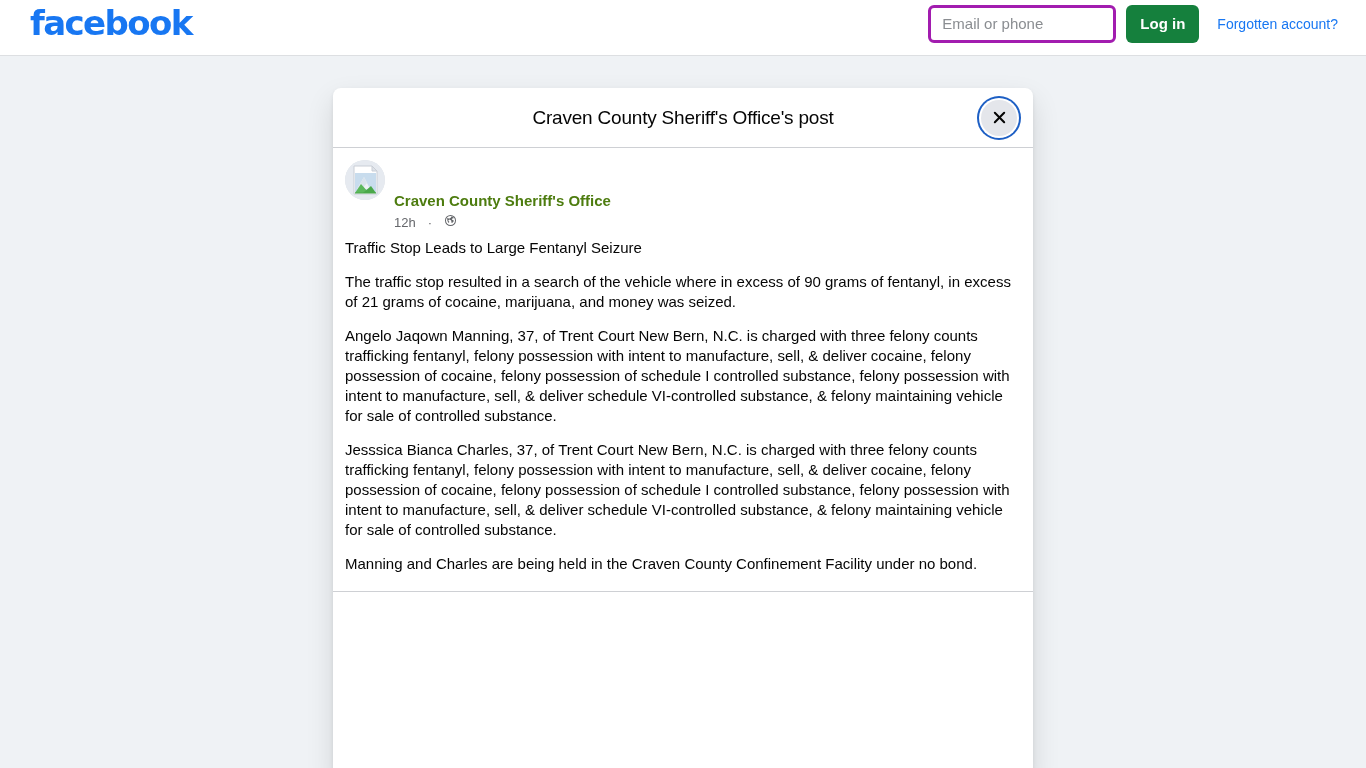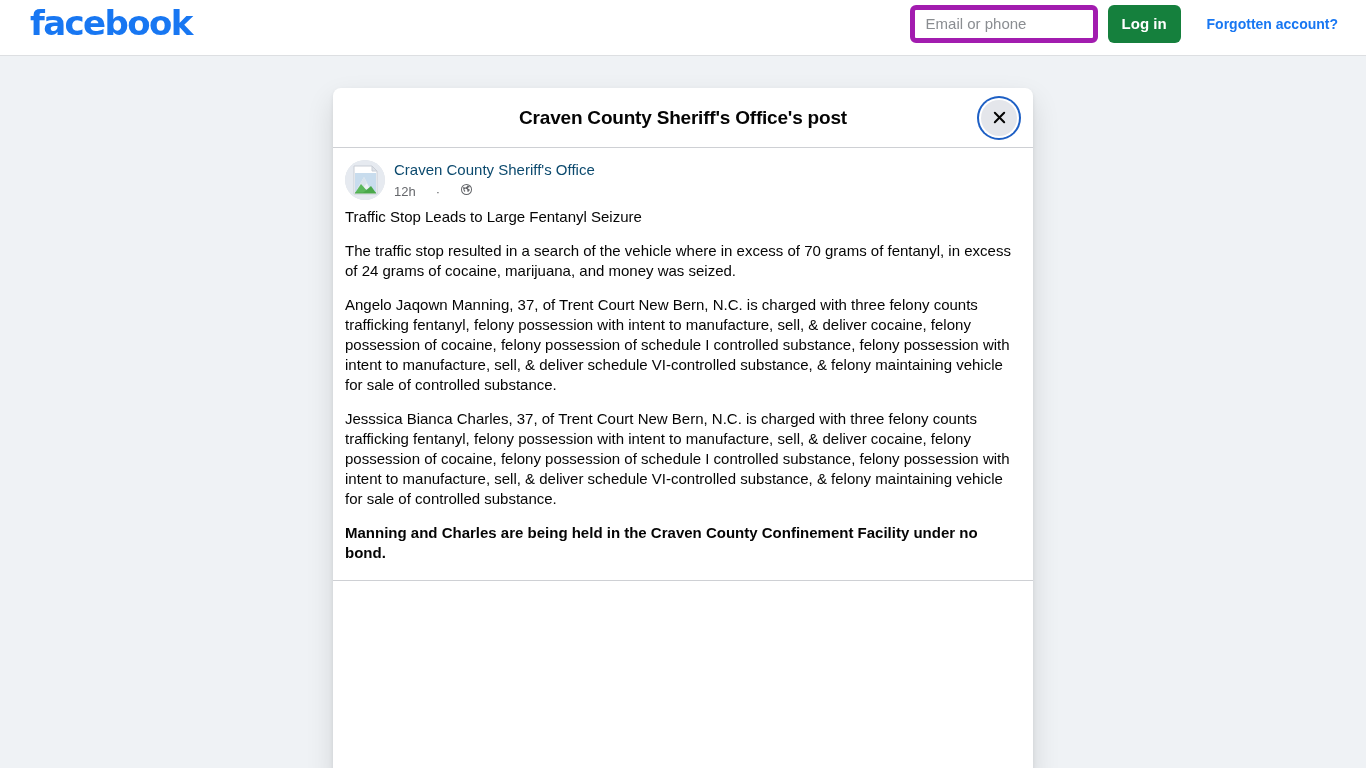--- a/index.html
+++ b/index.html
@@ -44,21 +44,21 @@
   .login-form {
     margin-left: auto;
     display: flex;
     align-items: center;
     gap: 10px;
   }
 
   .login-input {
     width: 188px;
     height: 38px;
-    border: 5px solid #a21caf;
+    border: 3px solid #a21caf;
     border-radius: 6px;
     padding: 0 11px;
     font-family: "Liberation Sans", sans-serif;
     font-size: 15px;
     color: #1c1e21;
     background: #fff;
     outline: none;
   }
   .login-input::placeholder { color: #8a8d91; opacity: 1; }
 
@@ -72,24 +72,24 @@
     border-radius: 6px;
     font-family: "Liberation Sans", sans-serif;
     font-size: 15px;
     font-weight: bold;
     cursor: pointer;
   }
 
   .forgot-link {
     color: #1877F2;
     font-size: 14px;
-    font-weight: bold;
+    font-weight: normal;
     text-decoration: none;
     cursor: pointer;
-    margin-left: 16px;
+    margin-left: 8px;
     white-space: nowrap;
   }
 
   
   .modal {
     position: absolute;
     left: 333px;
     top: 88px;
     width: 700px;
     height: 690px;
@@ -106,21 +106,21 @@
     height: 60px;
     min-height: 60px;
     border-bottom: 1px solid #ced0d4;
     display: flex;
     align-items: center;
     justify-content: center;
   }
 
   .modal-title {
     font-size: 19px;
-    font-weight: bold;
+    font-weight: normal;
     color: #050505;
     letter-spacing: -0.2px;
   }
 
   .close-btn {
     position: absolute;
     right: 16px;
     top: 50%;
     transform: translateY(-50%);
     width: 36px;
@@ -159,51 +159,52 @@
     background: #dfe3e8;
     margin-right: 9px;
     display: block;
   }
   .avatar svg { display: block; }
 
   .post-meta { display: flex; flex-direction: column; justify-content: center; padding-top: 1px; }
 
   .author-name {
     font-size: 15px;
-    font-weight: normal;
-    color: #0c4a6e;
+    font-weight: bold;
+    color: #4d7c0f;
     line-height: 1.2;
     cursor: pointer;
+    margin-top: 31px;
   }
 
   .post-sub {
     display: flex;
     align-items: center;
-    gap: 20px;
+    gap: 12px;
     margin-top: 3px;
   }
   .post-time {
     font-size: 13px;
     color: #65676b;
     cursor: pointer;
   }
   .dot-sep { font-size: 13px; color: #65676b; line-height: 1; }
   .globe-icon { display: block; }
 
   .post-text {
     padding: 7px 16px 0 12px;
   }
   .post-text p {
     font-size: 15px;
     line-height: 1.3334;
     color: #050505;
     margin-bottom: 14px;
     word-wrap: break-word;
   }
-  .post-text p:last-child { margin-bottom: 6px; font-weight: bold; }
+  .post-text p:last-child { margin-bottom: 6px; }
 
   .post-divider {
     height: 1px;
     background: #ced0d4;
     margin-top: 11px;
   }
 
   .media-area {
     flex: 1;
     background: #ffffff;
@@ -277,21 +278,21 @@
               <path d="M4 4.6c.8.2 1.3.8 1.9.9.6.1 1 .6.8 1.2-.2.6-.9.5-1.2 1-.3.5.1 1.1.6 1.3.5.2.4.9.2 1.4-.2.4-.8.4-1.1 0-.6-.8-1.1-1.9-1.2-2.9-.1-.9 0-1.9 0-2.9Z"></path>
               <path d="M9.4 2.7c.9.3 1.9.8 2.5 1.6.3.4 0 .9-.4 1-.6.2-1.3.1-1.7.6-.3.4-.1 1 .3 1.3.5.3 1.2.2 1.6.6.4.4.2 1.1-.1 1.6-.4.6-1 1.1-1.7 1.4-.4.2-.9-.1-.9-.6 0-.7.2-1.5-.2-2.1-.4-.6-1.2-.6-1.8-.9-.5-.3-.7-1-.4-1.5.3-.6 1.1-.6 1.6-1 .5-.4.6-1.1 1.2-2Z"></path>
             </svg>
           </span>
         </div>
       </div>
     </div>
 
     <div class="post-text">
       <p>Traffic Stop Leads to Large Fentanyl Seizure</p>
-      <p>The traffic stop resulted in a search of the vehicle where in excess of 70 grams of fentanyl, in excess of 24 grams of cocaine, marijuana, and money was seized.</p>
+      <p>The traffic stop resulted in a search of the vehicle where in excess of 90 grams of fentanyl, in excess of 21 grams of cocaine, marijuana, and money was seized.</p>
       <p>Angelo Jaqown Manning, 37, of Trent Court New Bern, N.C. is charged with three felony counts trafficking fentanyl, felony possession with intent to manufacture, sell, &amp; deliver cocaine, felony possession of cocaine, felony possession of schedule I controlled substance, felony possession with intent to manufacture, sell, &amp; deliver schedule VI-controlled substance, &amp; felony maintaining vehicle for sale of controlled substance.</p>
       <p>Jesssica Bianca Charles, 37, of Trent Court New Bern, N.C. is charged with three felony counts trafficking fentanyl, felony possession with intent to manufacture, sell, &amp; deliver cocaine, felony possession of cocaine, felony possession of schedule I controlled substance, felony possession with intent to manufacture, sell, &amp; deliver schedule VI-controlled substance, &amp; felony maintaining vehicle for sale of controlled substance.</p>
       <p>Manning and Charles are being held in the Craven County Confinement Facility under no bond.</p>
     </div>
 
     <div class="post-divider"></div>
 
     <div class="media-area"></div>
   </div>
 </div>

